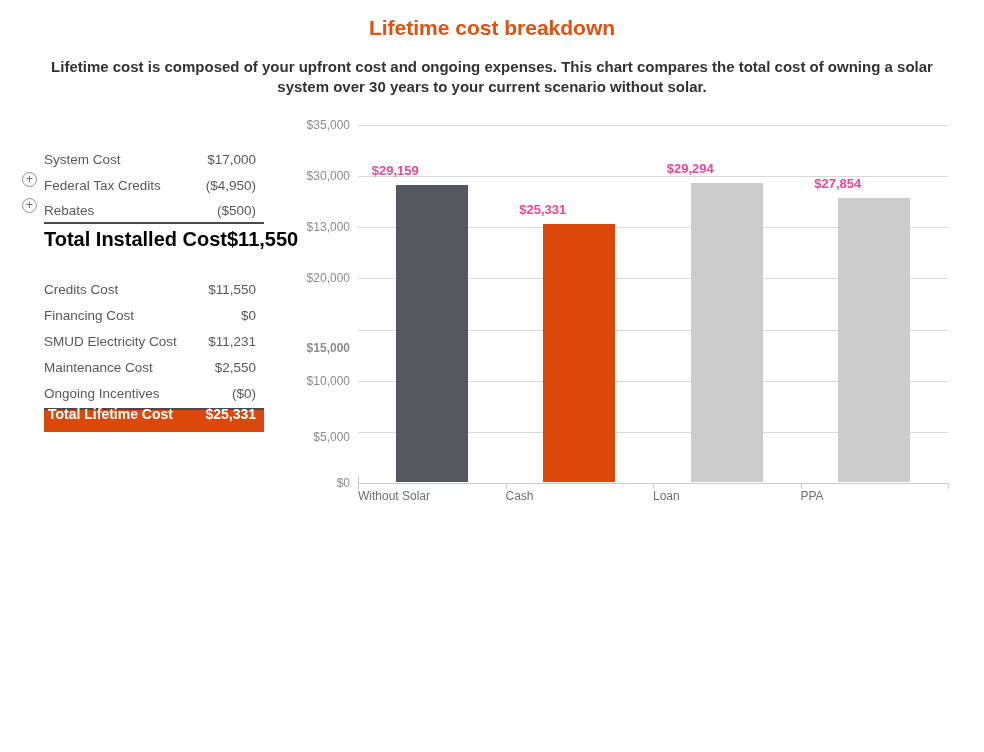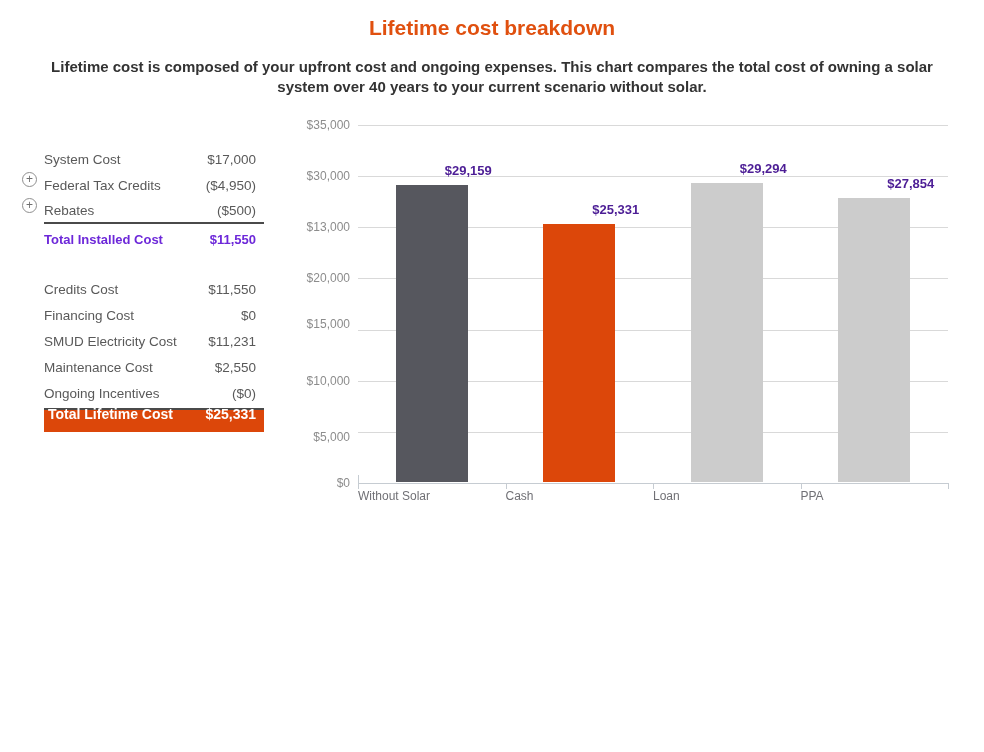--- a/index.html
+++ b/index.html
@@ -24,36 +24,36 @@
   .ct-icon-col { width:22px; flex:0 0 22px; display:flex; align-items:center; }
   .plus-icon {
     width:15px; height:15px; border:1px solid #8F8F8F; border-radius:50%;
     color:#6F6F6F; font-size:12px; line-height:13px; text-align:center;
     display:inline-block; cursor:pointer; font-weight:400;
   }
   .ct-body { flex:1; display:flex; justify-content:space-between; align-items:center; height:100%; padding-right:8px; }
   .ct-label { white-space:nowrap; }
   .ct-value { white-space:nowrap; }
   .ct-underline .ct-body { border-bottom:2px solid #4A4A4A; padding-right:8px; }
-  .ct-total { font-weight:bold; color:#6d28d9; font-size:13px; }
+  .ct-total { font-weight:bold; color:#000000; font-size:20px; }
   .ct-total .ct-body { padding-top:4px; }
   .ct-spacer { height:26px; }
   .ct-highlight { margin-left:22px; margin-top:2px; border-top:2px solid #4A4A4A; }
   .ct-highlight-inner {
     background:#DC470A; color:#ffffff; font-weight:bold; font-size:14px;
     display:flex; justify-content:space-between; align-items:center;
     height:22px; padding:0 8px 15px 4px;
   }
 
   
   .gridline { position:absolute; height:1px; background:#D9D9D9; }
   .gridline.zero { background:#C6CCD2; }
   .y-tick-label { position:absolute; width:62px; text-align:right; font-size:12px; color:#8C8C8C; }
   .bar { position:absolute; }
-  .bar-value-label { position:absolute; text-align:right; font-size:13px; font-weight:bold; color:#4c1d95; }
+  .bar-value-label { position:absolute; text-align:left; font-size:13px; font-weight:bold; color:#ec4899; }
   .x-cat-label { position:absolute; text-align:left; font-size:12px; color:#707075; }
   .x-tick { position:absolute; width:1px; height:6px; background:#C6CCD2; }
   .y-axis-stub { position:absolute; width:1px; height:8px; background:#C6CCD2; }
 
   
   .payment-row {
     position:absolute; top:698px; left:0; width:984px;
     display:flex; justify-content:center; gap:11px;
   }
   .pay-btn {
@@ -62,21 +62,21 @@
     cursor:pointer; background:#ffffff; border:1px solid #DC470A; color:#6B6F73;
   }
   .pay-btn.active { background:#DC470A; border-color:#DC470A; color:#ffffff; }
 </style>
 </head>
 <body>
 
 <div id="stage">
 
   <div class="page-title">Lifetime cost breakdown</div>
-  <div class="page-subtitle">Lifetime cost is composed of your upfront cost and ongoing expenses. This chart compares the total cost of owning a solar system over 40 years to your current scenario without solar.</div>
+  <div class="page-subtitle">Lifetime cost is composed of your upfront cost and ongoing expenses. This chart compares the total cost of owning a solar system over 30 years to your current scenario without solar.</div>
 
   <div class="cost-table">
 
     <div class="ct-row">
       <span class="ct-icon-col"></span>
       <span class="ct-body">
         <span class="ct-label">System Cost</span>
         <span class="ct-value">$17,000</span>
       </span>
     </div>
@@ -161,21 +161,21 @@
   </div>
 
   <div id="chart">
       <div class="gridline zero" style="left: 358px; top: 483px; width: 590px;"></div>
       <div class="y-tick-label" style="left: 288px; top: 476px;">$0</div>
       <div class="gridline" style="left: 358px; top: 431.857px; width: 590px;"></div>
       <div class="y-tick-label" style="left: 288px; top: 430px;">$5,000</div>
       <div class="gridline" style="left: 358px; top: 380.714px; width: 590px;"></div>
       <div class="y-tick-label" style="left: 288px; top: 373.714px;">$10,000</div>
       <div class="gridline" style="left: 358px; top: 329.571px; width: 590px;"></div>
-      <div class="y-tick-label" style="left: 288px; top: 317px;">$15,000</div>
+      <div class="y-tick-label" style="left: 288px; top: 341px; font-weight: bold;">$15,000</div>
       <div class="gridline" style="left: 358px; top: 278.429px; width: 590px;"></div>
       <div class="y-tick-label" style="left: 288px; top: 271.429px;">$20,000</div>
       <div class="gridline" style="left: 358px; top: 227.286px; width: 590px;"></div>
       <div class="y-tick-label" style="left: 288px; top: 220.286px;">$13,000</div>
       <div class="gridline" style="left: 358px; top: 176.143px; width: 590px;"></div>
       <div class="y-tick-label" style="left: 288px; top: 169.143px;">$30,000</div>
       <div class="gridline" style="left: 358px; top: 125px; width: 590px;"></div>
       <div class="y-tick-label" style="left: 288px; top: 118px;">$35,000</div>
       <div class="y-axis-stub" style="left: 358px; top: 475px;"></div>
       <div class="x-tick" style="left: 358px; top: 483px;"></div>

